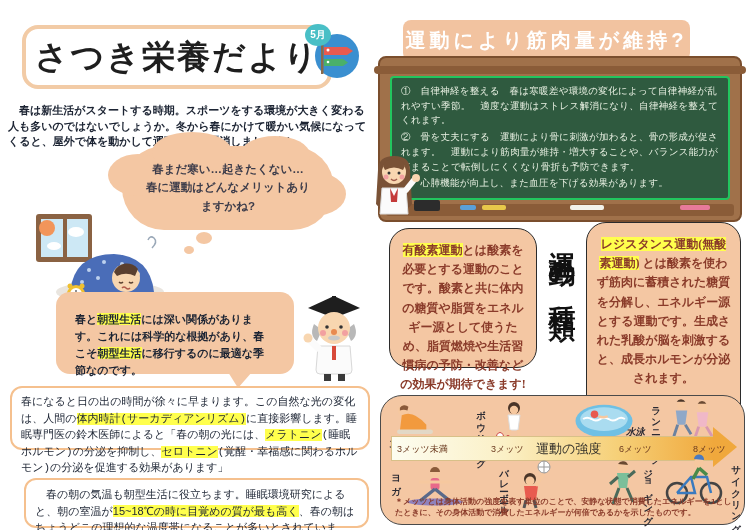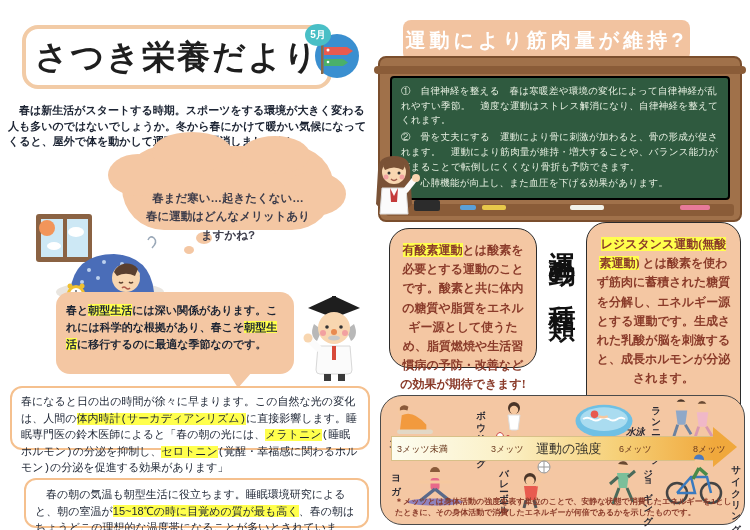--- a/index.html
+++ b/index.html
@@ -19,21 +19,21 @@
   .hl-y{background:#ffff4d;}
   .hl-sel{background:#b9c8d6;}
 
   .cloud{left:122px;top:146px;width:212px;height:84px;background:#f4c7a3;border-radius:46px;}
   .cloud:before,.cloud:after{content:"";position:absolute;background:#f4c7a3;border-radius:50%;}
   .cloud:before{width:60px;height:42px;left:-14px;top:8px;}
   .cloud:after{width:64px;height:44px;right:-12px;top:26px;}
   .cloud .bump1{position:absolute;background:#f4c7a3;border-radius:50%;width:80px;height:40px;left:30px;top:-14px;}
   .cloud .bump2{position:absolute;background:#f4c7a3;border-radius:50%;width:70px;height:38px;right:24px;top:-10px;}
   .cloud-text{position:absolute;left:10px;right:10px;top:14px;z-index:2;text-align:center;
-    font-size:11.5px;font-weight:bold;color:#3c3c4a;line-height:1.6;white-space:pre-line;margin-top:29px;}
+    font-size:11.5px;font-weight:bold;color:#3c3c4a;line-height:1.6;white-space:pre-line;}
   .cloud-tail1{left:196px;top:232px;width:16px;height:12px;background:#f4c7a3;border-radius:50%;}
   .cloud-tail2{left:184px;top:246px;width:10px;height:8px;background:#f4c7a3;border-radius:50%;}
 
   .sleep-illust{left:34px;top:212px;width:136px;height:94px;}
 
   .prof-bubble{left:56px;top:292px;width:238px;height:82px;background:#f4c7a3;border-radius:14px;padding:10px 10px;box-sizing:border-box;}
   .prof-bubble .tail{position:absolute;right:42px;bottom:-14px;width:0;height:0;
     border-left:10px solid transparent;border-right:14px solid transparent;border-top:16px solid #f4c7a3;}
   .prof-bubble-text{font-size:11px;font-weight:bold;color:#1c2433;line-height:1.55;}
   .professor{left:296px;top:290px;width:76px;height:92px;}
@@ -44,21 +44,21 @@
   .boxB{left:24px;top:478px;width:345px;height:50px;}
 
   
   .banner{left:403px;top:20px;width:287px;height:41px;background:#f2c3a0;border-radius:8px;
     display:flex;align-items:center;justify-content:center;color:#fff;font-weight:bold;font-size:20px;letter-spacing:4px;}
 
   .chalk-outer{left:378px;top:56px;width:364px;height:166px;background:#a0714a;
     border:2px solid #7a4e2d;border-radius:8px;box-sizing:border-box;}
   .chalk-top{position:absolute;left:-6px;top:8px;right:-6px;height:8px;background:#8a5c38;border-radius:4px;}
   .board{position:absolute;left:10px;top:18px;right:10px;bottom:20px;background:#2f5a3f;
-    border:2px solid #000000;border-radius:4px;box-sizing:border-box;padding:6px 9px;overflow:hidden;}
+    border:2px solid #22c55e;border-radius:4px;box-sizing:border-box;padding:6px 9px;overflow:hidden;}
   .board p{margin:0 0 2px 0;font-size:9.5px;line-height:1.55;color:#eaf2e4;letter-spacing:0.3px;}
   .tray{position:absolute;left:6px;right:6px;bottom:4px;height:12px;background:#8a5c38;border-radius:3px;}
   .chalk{position:absolute;bottom:10px;height:5px;border-radius:2px;}
   .chalk.c-blue{left:80px;width:16px;background:#5aa0d8;}
   .chalk.c-yellow{left:102px;width:24px;background:#e8c84a;}
   .chalk.c-white{left:190px;width:34px;background:#f2f2ea;}
   .chalk.c-pink{left:300px;width:30px;background:#e87a9a;}
   .eraser{position:absolute;left:34px;bottom:9px;width:26px;height:11px;background:#2c2c2c;border-radius:2px;}
   .teacher{left:364px;top:150px;width:64px;height:84px;z-index:3;}
 
@@ -148,21 +148,21 @@
       <circle cx="42" cy="82" r="6" fill="#fff"></circle>
       <path d="M42 82 l0 -4 M42 82 l3 1" stroke="#555" stroke-width="1.3"></path>
       <circle cx="36" cy="74" r="2.5" fill="#f0c030"></circle>
         <circle cx="48" cy="74" r="2.5" fill="#f0c030"></circle>
       <path d="M118 36 q6 -6 2 -10 q-4 -3 -6 2" stroke="#9aa8b8" stroke-width="1.5" fill="none"></path>
     </svg>
   </div>
 
   <div class="abs prof-bubble">
     <span class="tail"></span>
-    <p class="prof-bubble-text" style="margin:0"><span>春と</span><span class="hl-y">朝型生活</span><span>には深い関係があります。これには科学的な根拠があり、春こそ</span><span class="hl-y">朝型生活</span><span>に移行するのに最適な季節なのです。</span></p>
+    <p class="prof-bubble-text" style="margin:9px"><span>春と</span><span class="hl-y">朝型生活</span><span>には深い関係があります。これには科学的な根拠があり、春こそ</span><span class="hl-y">朝型生活</span><span>に移行するのに最適な季節なのです。</span></p>
   </div>
 
   <div class="abs professor">
     <svg width="76" height="92" viewBox="0 0 76 92">
       <polygon points="12,18 38,6 64,18 38,28" fill="#1e1e1e"></polygon>
       <rect x="36" y="6" width="4" height="6" fill="#1e1e1e"></rect>
       <path d="M18 34 q-5 12 3 17 l5 -11 z" fill="#b8b8b8"></path>
       <path d="M58 34 q5 12 -3 17 l-5 -11 z" fill="#b8b8b8"></path>
       <circle cx="38" cy="38" r="16" fill="#f8d6b0"></circle>
       <circle cx="31" cy="37" r="1.8" fill="#333"></circle>

